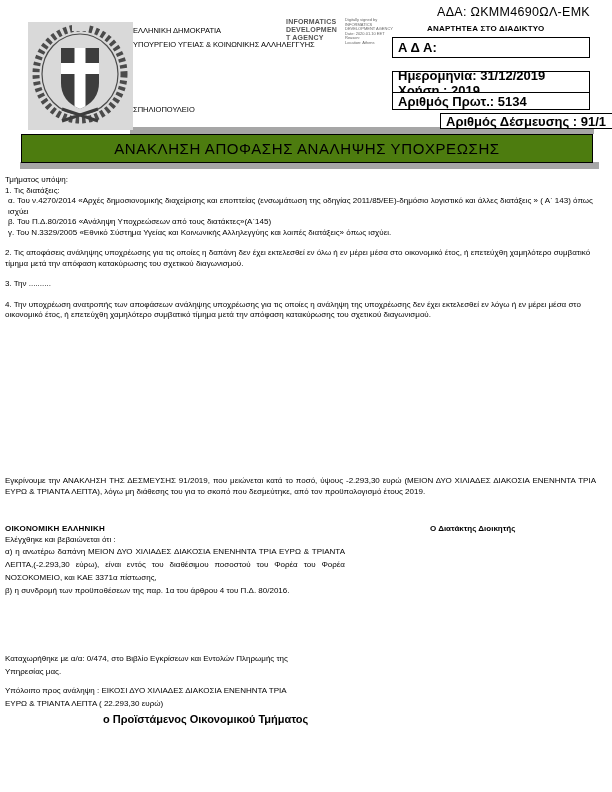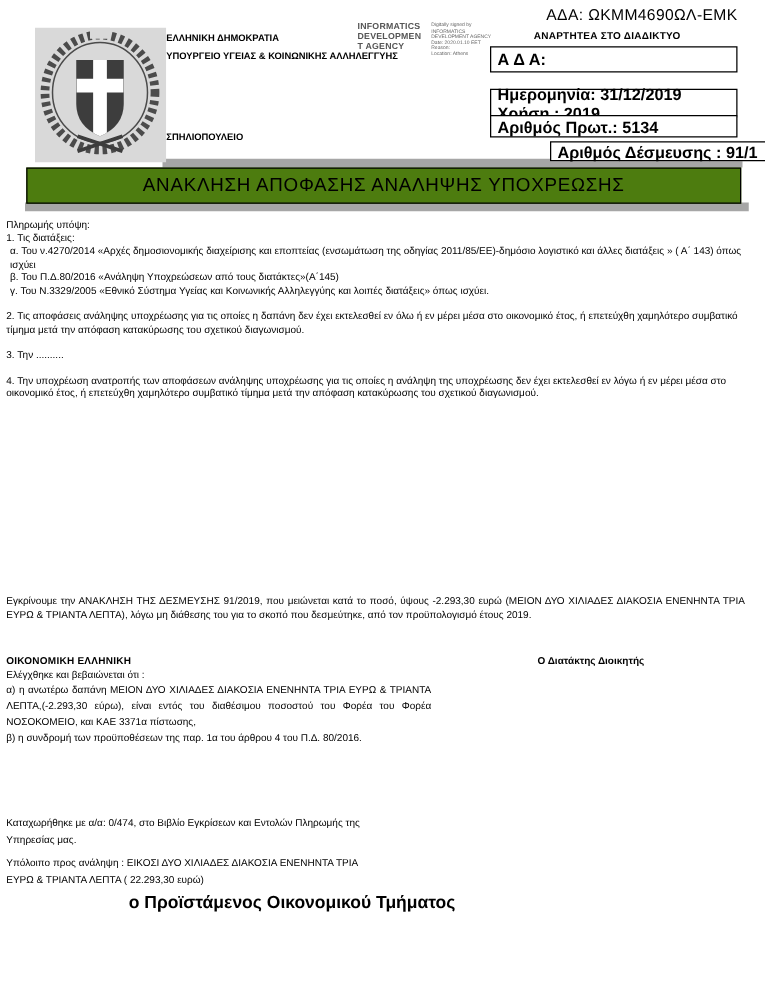--- a/index.html
+++ b/index.html
@@ -2,21 +2,21 @@
 <html><head>
 <meta charset="utf-8">
 <style>
   html,body{margin:0;padding:0;background:#fff;}
   .page{
     position:relative;width:612px;height:792px;background:#ffffff;
     font-family:"Liberation Sans",sans-serif;color:#000;overflow:hidden;
   }
   
   .emblem{position:absolute;left:28px;top:22px;width:105px;height:108px;z-index:3;}
-  .org{position:absolute;left:133px;top:26px;width:190px;font-size:7.5px;font-weight:bold;line-height:9px;z-index:2;}
+  .org{position:absolute;left:133px;top:26px;width:190px;font-size:7.5px;font-weight:normal;line-height:9px;z-index:2;}
   .org-line2{margin-top:5px;}
   .org-line3{margin-top:56px;}
   .stamp{position:absolute;left:286px;top:18px;width:120px;z-index:1;}
   .stamp-agency{float:left;width:56px;font-size:7px;font-weight:bold;color:#555;line-height:8px;letter-spacing:.2px;}
   .stamp-details{float:left;width:58px;margin-left:3px;font-size:4px;color:#666;line-height:4.6px;}
   .ada-line{position:absolute;right:22px;top:5px;font-size:12.5px;letter-spacing:.3px;}
   .internet-notice{position:absolute;left:427px;top:24px;font-size:8px;font-weight:bold;letter-spacing:.2px;}
   .hbox{position:absolute;left:392px;width:198px;border:1.5px solid #000;
         font-size:13px;font-weight:bold;background:#fff;display:flex;align-items:center;
         padding-left:5px;box-sizing:border-box;z-index:2;}
@@ -39,21 +39,21 @@
   .decision-heading{position:absolute;left:0;right:0;top:449px;text-align:center;font-size:8px;font-weight:bold;letter-spacing:.3px;}
   .decision-text{position:absolute;left:5px;right:16px;top:476px;font-size:8px;line-height:10.5px;text-align:justify;}
   
   .finance{position:absolute;left:5px;top:523px;width:340px;font-size:8px;line-height:11px;}
   .finance-heading{font-weight:bold;letter-spacing:.2px;}
   .fin-point{text-align:justify;line-height:13px;margin:0;}
   .officer{position:absolute;left:430px;top:524px;font-size:8px;font-weight:bold;}
   
   .registered{position:absolute;left:5px;top:652px;width:292px;font-size:8px;line-height:13px;}
   .balance{position:absolute;left:5px;top:684px;width:300px;font-size:8px;line-height:13px;}
-  .footer-sign{position:absolute;left:103px;top:713px;font-size:14px;font-weight:bold;}
+  .footer-sign{position:absolute;left:103px;top:713px;font-size:11px;font-weight:bold;}
 </style>
 </head>
 <body>
 
 <div class="page">
 
   <div class="emblem">
     <svg viewBox="0 0 105 108" width="105" height="108" xmlns="http://www.w3.org/2000/svg">
       <rect x="0" y="0" width="105" height="108" fill="#d9d9d9"></rect>
       <ellipse cx="52" cy="52" rx="44" ry="46" fill="none" stroke="#4b4b4b" stroke-width="7" stroke-dasharray="3.5 3"></ellipse>
@@ -99,21 +99,21 @@
   <div class="hbox hbox-ada">Α Δ Α:</div>
   <div class="hbox hbox-date">Ημερομηνία: 31/12/2019 Χρήση : 2019</div>
   <div class="hbox hbox-prot">Αριθμός Πρωτ.: 5134</div>
   <div class="hbox hbox-desm">Αριθμός Δέσμευσης : 91/1</div>
 
   <div class="band-top"></div>
   <div class="title-box">ΑΝΑΚΛΗΣΗ ΑΠΟΦΑΣΗΣ ΑΝΑΛΗΨΗΣ ΥΠΟΧΡΕΩΣΗΣ</div>
   <div class="band-bottom"></div>
 
   <div class="doc-body">
-    <p>Πληρωμής υπόψη:</p>
+    <p>Τμήματος υπόψη:</p>
     <p>1.  Τις διατάξεις:</p>
     <p class="indent">α. Του ν.4270/2014  «Αρχές δημοσιονομικής διαχείρισης και εποπτείας (ενσωμάτωση της οδηγίας 2011/85/ΕΕ)-δημόσιο λογιστικό και άλλες διατάξεις » ( Α΄ 143) όπως ισχύει</p>
     <p class="indent">β. Του Π.Δ.80/2016 «Ανάληψη Υποχρεώσεων από τους διατάκτες»(Α΄145)</p>
     <p class="indent">γ. Του Ν.3329/2005 «Εθνικό Σύστημα Υγείας και Κοινωνικής Αλληλεγγύης   και λοιπές διατάξεις» όπως ισχύει.</p>
     <div class="gap"></div>
     <p>2. Τις αποφάσεις ανάληψης υποχρέωσης για τις οποίες η δαπάνη δεν έχει εκτελεσθεί εν όλω ή εν μέρει μέσα στο οικονομικό έτος,   ή επετεύχθη χαμηλότερο συμβατικό τίμημα μετά την απόφαση κατακύρωσης του σχετικού διαγωνισμού.</p>
     <div class="gap"></div>
     <p>3. Την ..........</p>
     <div class="gap"></div>
     <p>4.   Την υποχρέωση ανατροπής των αποφάσεων ανάληψης υποχρέωσης για τις οποίες η ανάληψη της υποχρέωσης δεν έχει εκτελεσθεί εν λόγω ή εν μέρει μέσα στο οικονομικό έτος,   ή επετεύχθη χαμηλότερο συμβατικό τίμημα μετά την απόφαση κατακύρωσης του σχετικού διαγωνισμού.</p>

